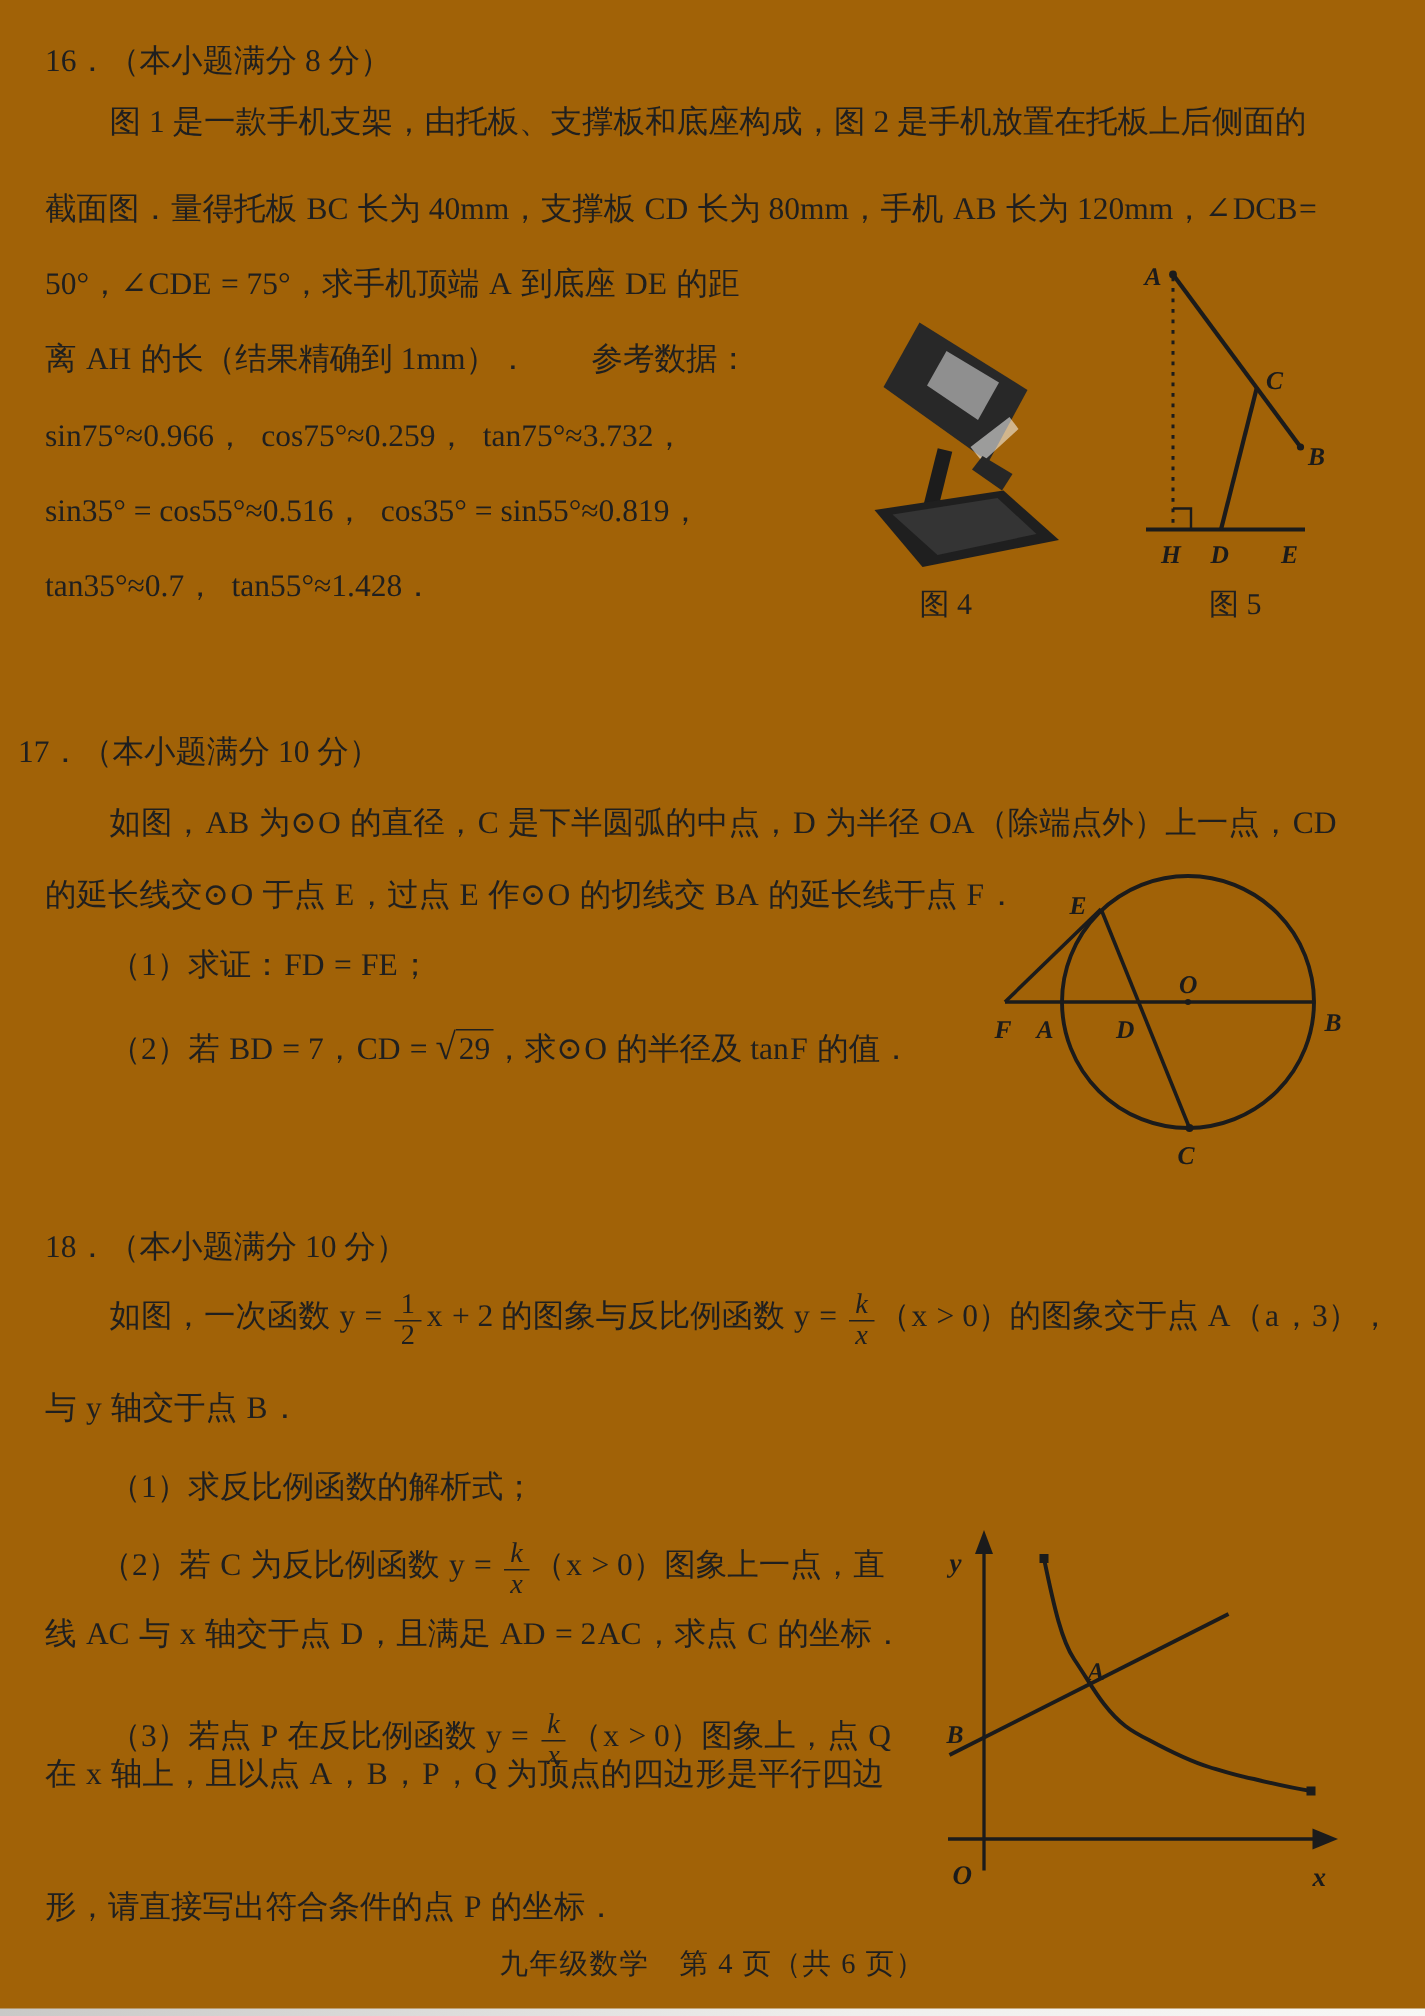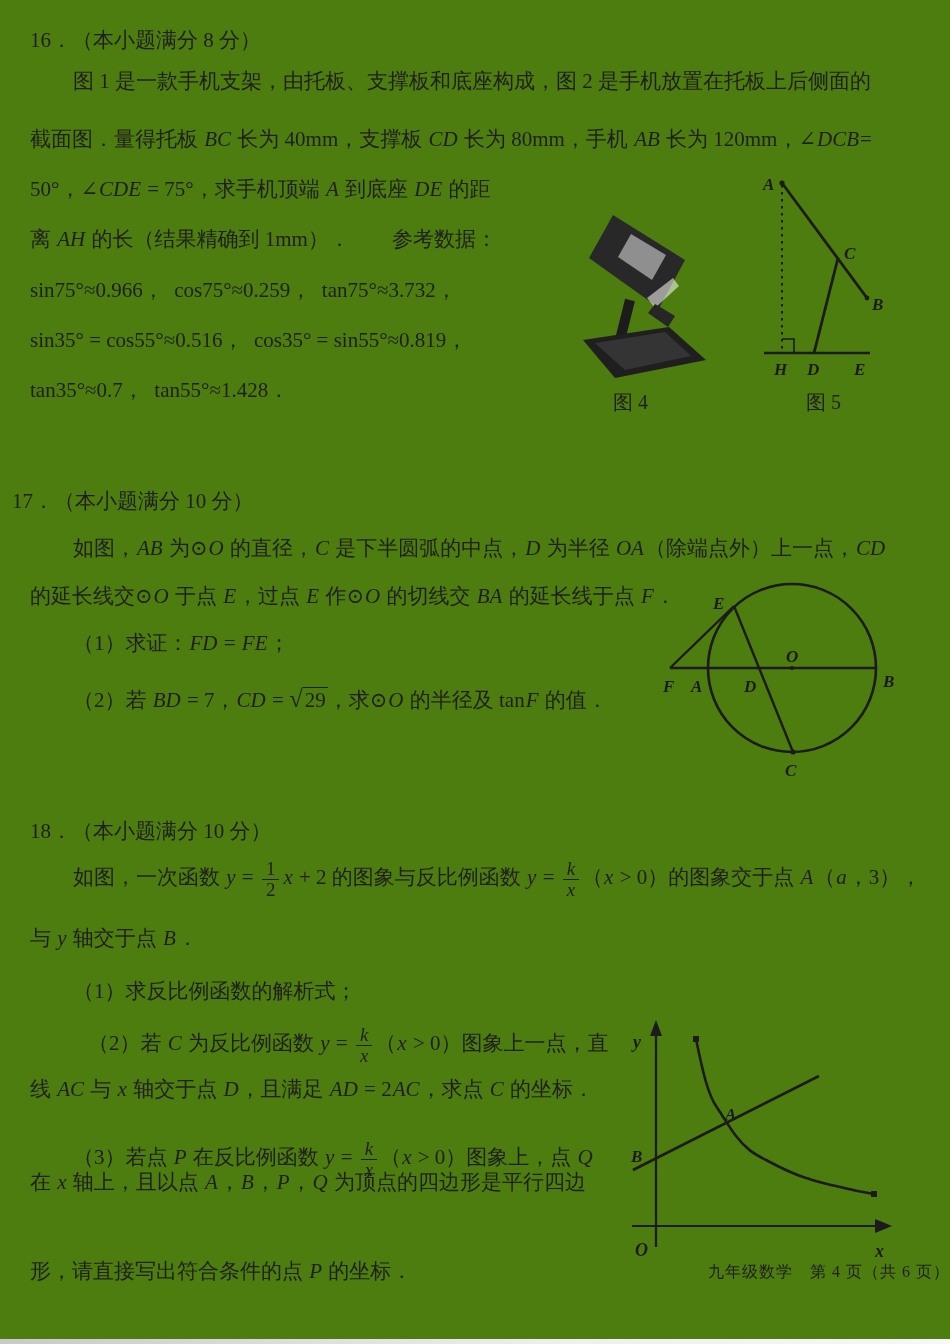--- a/index.html
+++ b/index.html
@@ -1,40 +1,40 @@
 <!DOCTYPE html>
 <html><head>
 <meta charset="utf-8">
 <style>
   html,body{margin:0;padding:0;background:#e8e8e6;}
   .page{
     position:relative; width:950px; height:1344px; margin:0 auto;
-    background:#4d7c0f; color:#1f1f1f; overflow:hidden;
+    background:#a16207; color:#1f1f1f; overflow:hidden;
     font-family:"Liberation Serif","DejaVu Serif",serif;
     font-size:21px;
   }
   .t{position:absolute; white-space:pre; line-height:1.25;}
   .tall{line-height:58px;}
   .med{line-height:45px;}
-  .vi{font-style:italic; padding:0 1px;}
+  .vi{padding:0 1px;}
   .frac{display:inline-block; text-align:center; vertical-align:-0.62em;
         line-height:1.06; font-size:0.9em; margin:0 3px;}
   .frac .num{display:block; border-bottom:1.5px solid currentColor; padding:0 4px;}
   .frac .den{display:block; padding:0 4px;}
   .frac.it{font-style:italic;}
   .sqrt{white-space:nowrap;}
   .sqrt .rsign{font-size:1.18em;}
   .sqrt .rval{border-top:1.5px solid currentColor; padding:0 2px;}
   .fig{position:absolute;}
   .cap{position:absolute; font-size:20px;}
   svg text{font-family:"Liberation Serif","DejaVu Serif",serif;
            font-style:italic; font-weight:bold; font-size:17px; fill:#1b1b1b;}
   svg .ax{font-size:18px;}
-  .footer{position:absolute; left:0; top:1262px; width:950px; text-align:right;
-          font-size:16px; letter-spacing:1px;}
+  .footer{position:absolute; left:0; top:1296px; width:950px; text-align:center;
+          font-size:19px; letter-spacing:1px;}
   .scan-edge{position:absolute; left:0; right:0; bottom:0; height:5px;
              background:linear-gradient(to right,#c9c9c7,#efefed 60%,#f7f7f5);}
 </style>
 </head>
 <body>
 
 <div class="page">
 
   <section>
     <div class="t" style="left:30px;top:27px">16．（本小题满分 8 分）</div>
@@ -98,21 +98,21 @@
       <text x="89" y="117">D</text>
       <text x="130" y="201">C</text>
     </svg>
   </section>
 
   <section>
     <div class="t" style="left:30px;top:818px">18．（本小题满分 10 分）</div>
     <div class="t tall" style="left:73px;top:848px">如图，一次函数 <span class="vi">y</span> = <span class="frac"><span class="num">1</span><span class="den">2</span></span><span class="vi">x</span> + 2 的图象与反比例函数 <span class="vi">y</span> = <span class="frac it"><span class="num">k</span><span class="den">x</span></span>（<span class="vi">x</span> &gt; 0）的图象交于点 <span class="vi">A</span>（<span class="vi">a</span>，3），</div>
     <div class="t" style="left:30px;top:925px">与 <span class="vi">y</span> 轴交于点 <span class="vi">B</span>．</div>
     <div class="t" style="left:73px;top:978px">（1）求反比例函数的解析式；</div>
-    <div class="t tall" style="left:88px;top:1014px">（2）若 <span class="vi">C</span> 为反比例函数 <span class="vi">y</span> = <span class="frac it"><span class="num">k</span><span class="den">x</span></span>（<span class="vi">x</span> &gt; 0）图象上一点，直</div>
+    <div class="t tall" style="left:67px;top:1014px">（2）若 <span class="vi">C</span> 为反比例函数 <span class="vi">y</span> = <span class="frac it"><span class="num">k</span><span class="den">x</span></span>（<span class="vi">x</span> &gt; 0）图象上一点，直</div>
     <div class="t" style="left:30px;top:1076px">线 <span class="vi">AC</span> 与 <span class="vi">x</span> 轴交于点 <span class="vi">D</span>，且满足 <span class="vi">AD</span> = 2<span class="vi">AC</span>，求点 <span class="vi">C</span> 的坐标．</div>
     <div class="t tall" style="left:73px;top:1128px">（3）若点 <span class="vi">P</span> 在反比例函数 <span class="vi">y</span> = <span class="frac it"><span class="num">k</span><span class="den">x</span></span>（<span class="vi">x</span> &gt; 0）图象上，点 <span class="vi">Q</span></div>
     <div class="t" style="left:30px;top:1169px">在 <span class="vi">x</span> 轴上，且以点 <span class="vi">A</span>，<span class="vi">B</span>，<span class="vi">P</span>，<span class="vi">Q</span> 为顶点的四边形是平行四边</div>
     <div class="t" style="left:30px;top:1258px">形，请直接写出符合条件的点 <span class="vi">P</span> 的坐标．</div>
 
     <svg class="fig" style="left:615px;top:1015px" width="300" height="250" viewBox="0 0 300 250">
       <line x1="41" y1="16" x2="41" y2="232" stroke="#1b1b1b" stroke-width="2.2"></line>
       <polygon points="41,5 35,21 47,21" fill="#1b1b1b"></polygon>
       <line x1="17" y1="211" x2="266" y2="211" stroke="#1b1b1b" stroke-width="2.2"></line>
       <polygon points="277,211 260,204 260,218" fill="#1b1b1b"></polygon>

